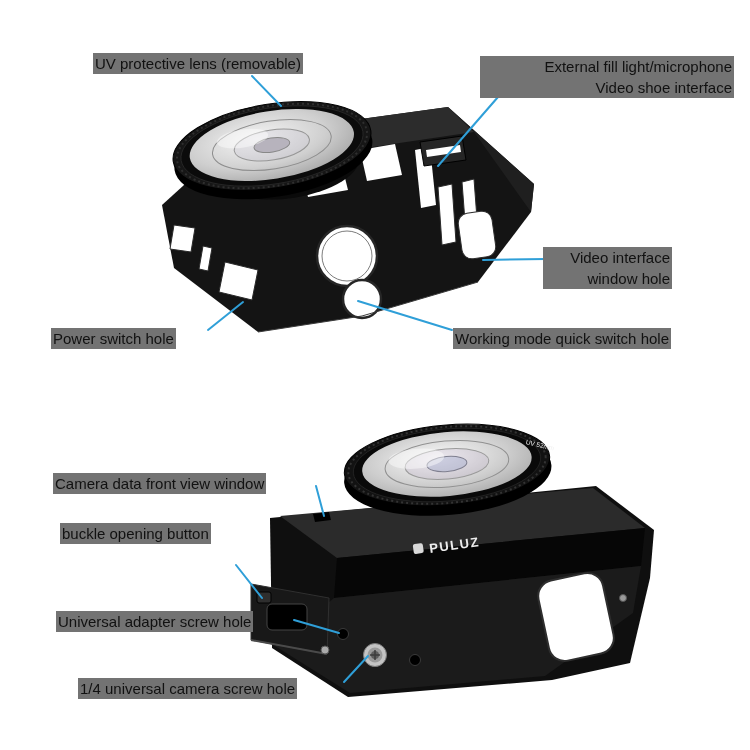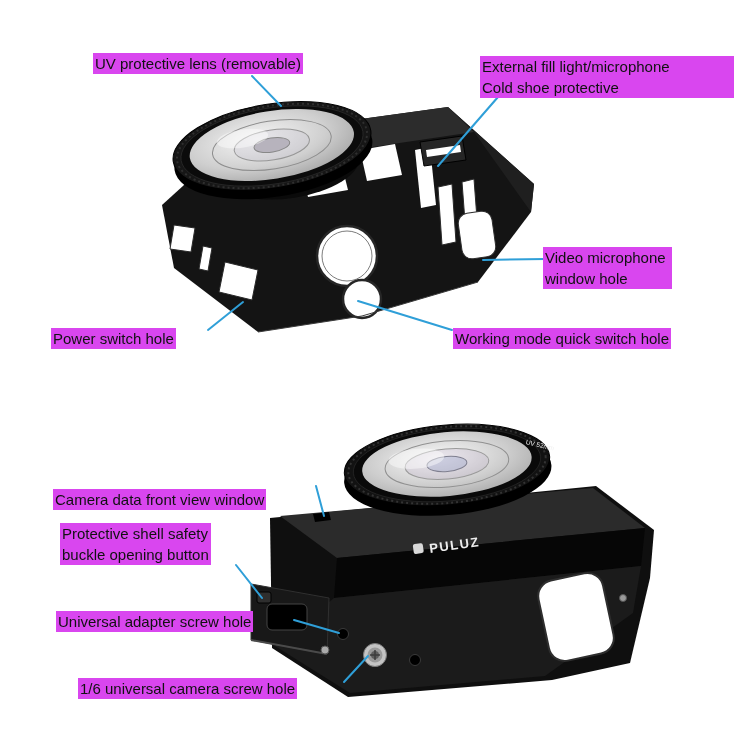--- a/index.html
+++ b/index.html
@@ -6,24 +6,24 @@
   .canvas{
     position:relative;width:750px;height:750px;background:#fff;overflow:hidden;
     font-family:"Liberation Sans",sans-serif;
   }
   .art{position:absolute;z-index:1;}
   .lines-overlay{position:absolute;left:0;top:0;z-index:2;pointer-events:none;}
   .ann-line{stroke:var(--line-color,#2f9fd8);stroke-width:2;stroke-linecap:round;}
   .label{
     position:absolute;z-index:3;
     font-size:15px;line-height:21px;color:var(--label-color,#111);
-    background:#d946ef;padding:0 2px;white-space:nowrap;
+    background:#737373;padding:0 2px;white-space:nowrap;
   }
   .label span{display:block;}
-  .label.center{text-align:left;}
+  .label.center{text-align:right;}
 </style>
 </head>
 <body>
 
 <div class="canvas">
 
   <svg class="art" style="left:130px;top:88px" width="420" height="252" viewBox="0 0 420 252">
     <defs>
       <radialGradient id="lensGrad1" cx="42%" cy="38%" r="75%">
         <stop offset="0%" stop-color="#f6f6f6"></stop>
@@ -144,36 +144,35 @@
     <line class="ann-line" x1="316" y1="486" x2="324" y2="516"></line>
     <line class="ann-line" x1="236" y1="565" x2="262" y2="598"></line>
     <line class="ann-line" x1="294" y1="620" x2="339" y2="633"></line>
     <line class="ann-line" x1="344" y1="682" x2="368" y2="656"></line>
   </svg>
 
   <div class="label" style="left:93px;top:53px">UV protective lens (removable)</div>
 
   <div class="label center" style="left:480px;top:56px;width:250px">
     <span>External fill light/microphone</span>
-    <span>Cold shoe protective</span>
+    <span>Video shoe interface</span>
   </div>
 
   <div class="label center" style="left:543px;top:247px;width:125px">
-    <span>Video microphone</span>
+    <span>Video interface</span>
     <span>window hole</span>
   </div>
 
   <div class="label" style="left:51px;top:328px">Power switch hole</div>
 
   <div class="label" style="left:453px;top:328px">Working mode quick switch hole</div>
 
-  <div class="label" style="left:53px;top:489px">Camera data front view window</div>
+  <div class="label" style="left:53px;top:473px">Camera data front view window</div>
 
   <div class="label" style="left:60px;top:523px">
-    <span>Protective shell safety</span>
     <span>buckle opening button</span>
   </div>
 
   <div class="label" style="left:56px;top:611px">Universal adapter screw hole</div>
 
-  <div class="label" style="left:78px;top:678px">1/6 universal camera screw hole</div>
+  <div class="label" style="left:78px;top:678px">1/4 universal camera screw hole</div>
 
 </div>
 
 </body></html>

